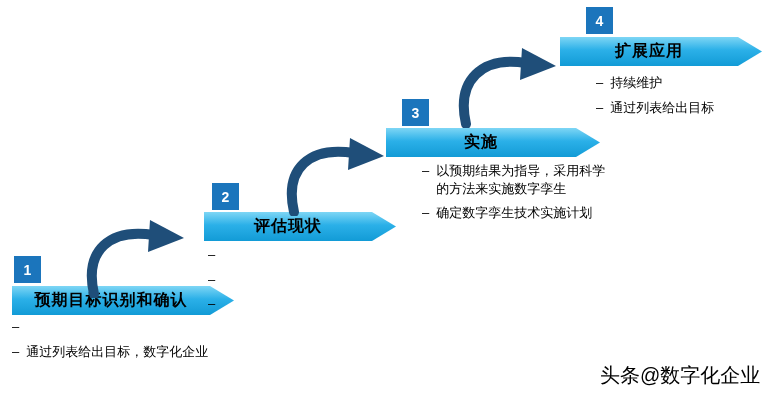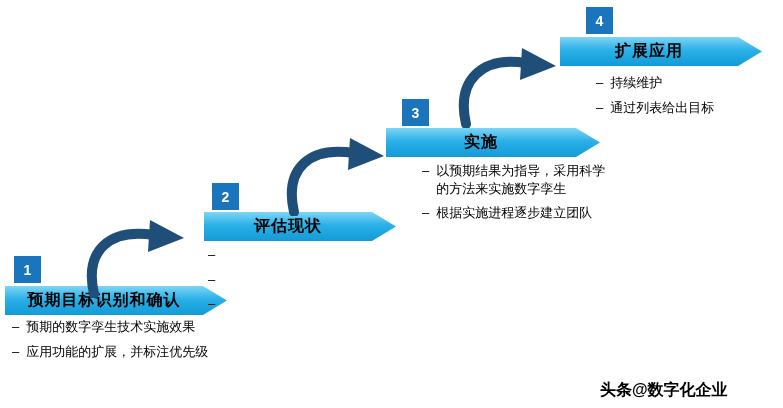--- a/index.html
+++ b/index.html
@@ -28,28 +28,28 @@
     letter-spacing:1px;
   }
 
   .bullets { position:absolute; font-size:13px; line-height:1.35; }
   .bullet  { display:flex; margin-bottom:7px; }
   .bullet .dash { flex:0 0 auto; margin:0 7px 0 8px; }
 
   .arrow { position:absolute; }
 
   .watermark {
-    position:absolute; left:600px; top:380px;
-    font-size:16px; font-weight:bold; color:#000;
+    position:absolute; left:600px; top:362px;
+    font-size:20px; font-weight:normal; color:#000;
     white-space:nowrap;
   }
 
   
   .s1 .badge   { left:14px;  top:256px; }
-  .s1 .banner  { left:5px;   top:286px; width:222px; }
+  .s1 .banner  { left:12px;   top:286px; width:222px; }
   .s1 .bullets { left:4px;   top:318px; width:218px; }
   
   .s2 .badge   { left:212px; top:183px; }
   .s2 .banner  { left:204px; top:212px; width:192px;justify-content:center; }
   .s2 .bullets { left:200px; top:246px; width:208px; }
   
   .s3 .badge   { left:402px; top:99px; }
   .s3 .banner  { left:386px; top:128px; width:214px; }
   .s3 .bullets { left:414px; top:162px; width:196px; }
   
@@ -65,25 +65,24 @@
 <body>
 
 <div class="step s1">
   <div class="badge">1</div>
   <div class="banner">
     <span>预期目标识别和确认</span>
   </div>
   <div class="bullets">
     <div class="bullet">
       <span class="dash">–</span>
-      <span>预期的数字孪生技术实施效果</span>
     </div>
     <div class="bullet">
       <span class="dash">–</span>
-      <span>应用功能的扩展，并标注优先级</span>
+      <span>通过列表给出目标，数字化企业</span>
     </div>
   </div>
 </div>
 
 <div class="step s2">
   <div class="badge">2</div>
   <div class="banner">
     <span>评估现状</span>
   </div>
   <div class="bullets">
@@ -104,21 +103,21 @@
   <div class="banner">
     <span>实施</span>
   </div>
   <div class="bullets">
     <div class="bullet">
       <span class="dash">–</span>
       <span>以预期结果为指导，采用科学的方法来实施数字孪生</span>
     </div>
     <div class="bullet">
       <span class="dash">–</span>
-      <span>根据实施进程逐步建立团队</span>
+      <span>确定数字孪生技术实施计划</span>
     </div>
   </div>
 </div>
 
 <div class="step s4">
   <div class="badge">4</div>
   <div class="banner">
     <span>扩展应用</span>
   </div>
   <div class="bullets">

